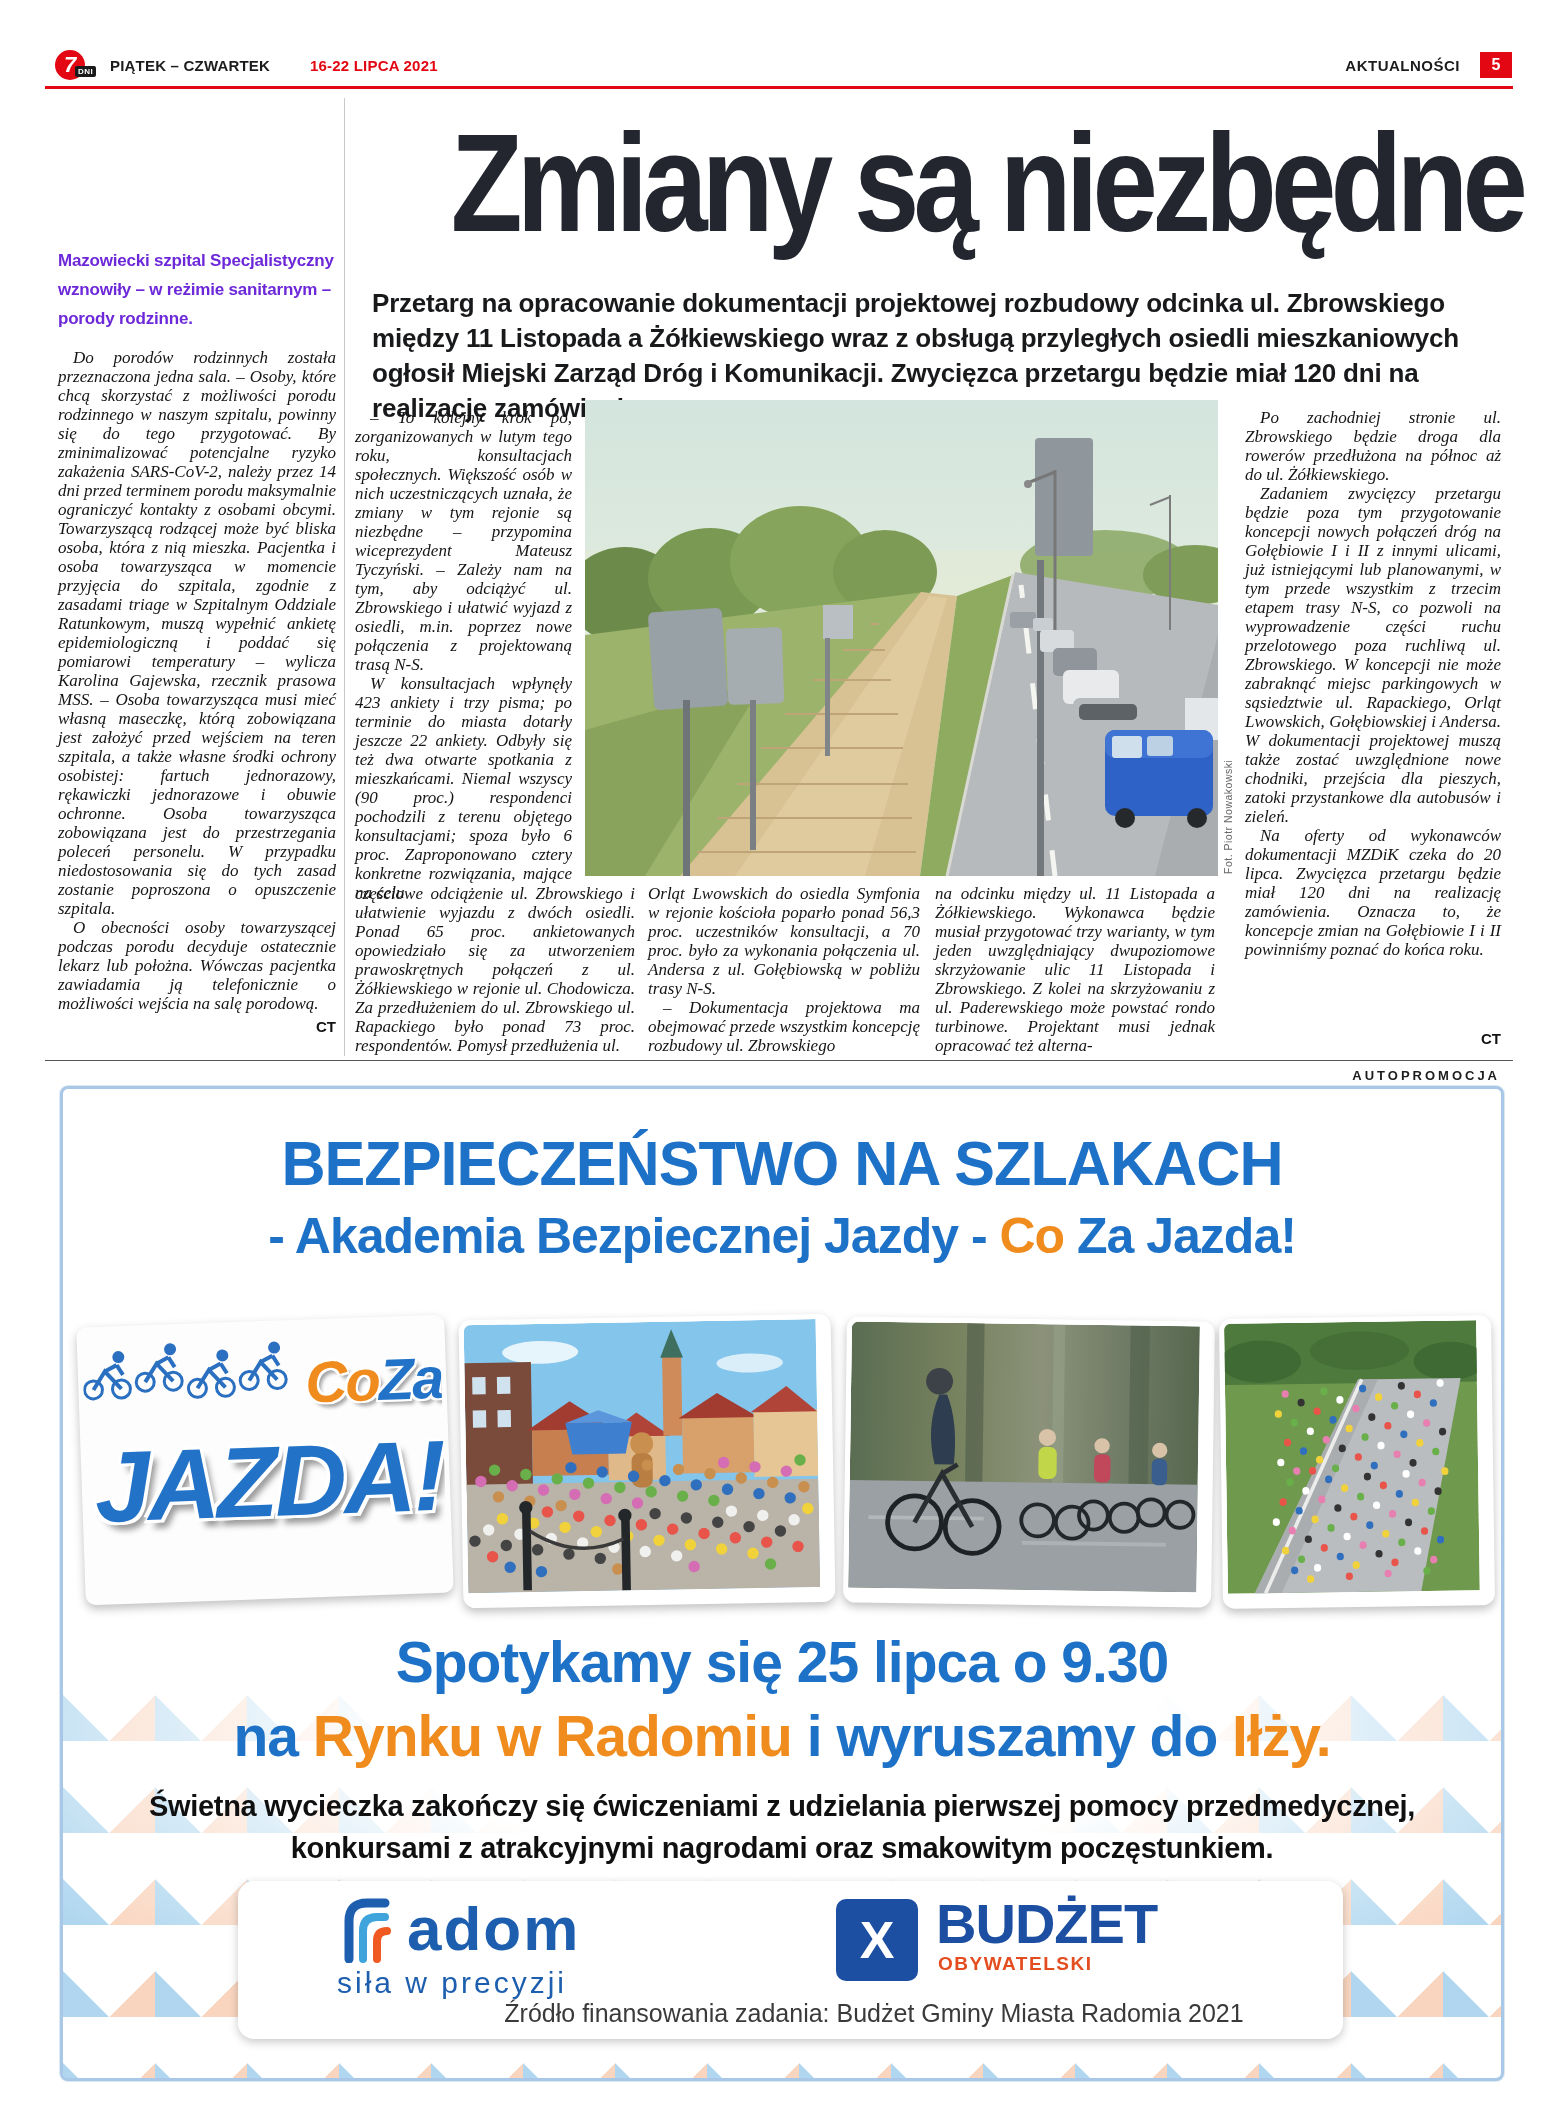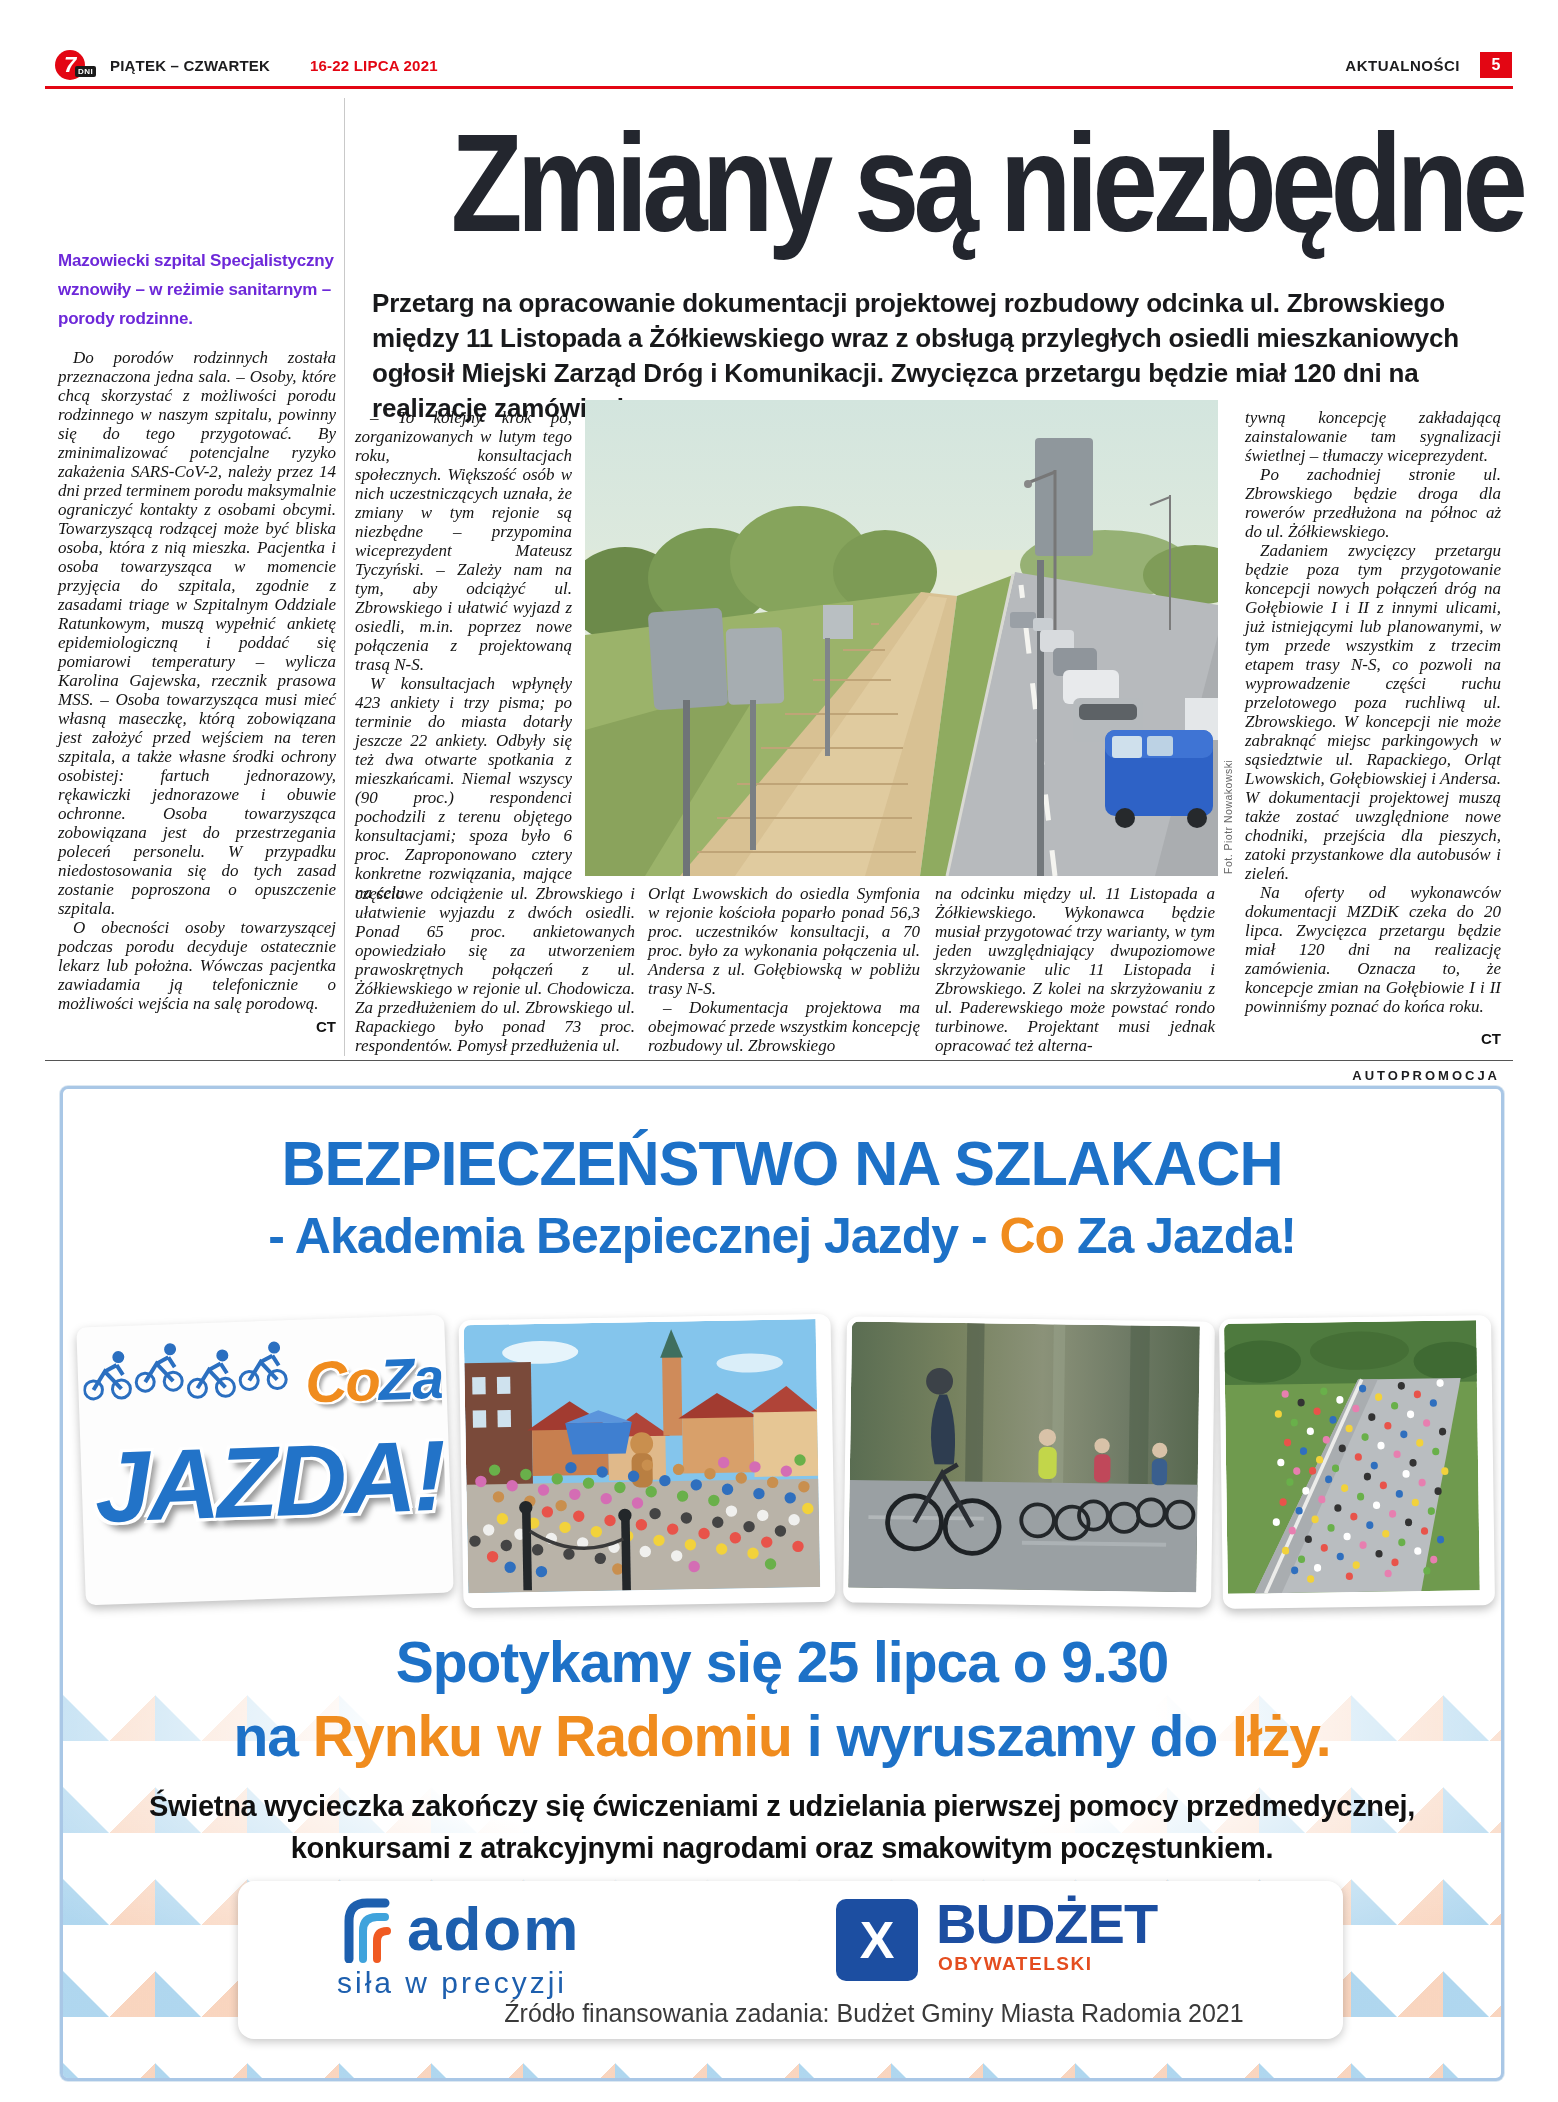--- a/index.html
+++ b/index.html
@@ -108,21 +108,20 @@
   <div class="abs serif" style="left:648px;top:884px;width:272px;">
     <p>Orląt Lwowskich do osiedla Symfonia w rejonie kościoła poparło ponad 56,3 proc. uczestników konsultacji, a 70 proc. było za wykonania połączenia ul. Andersa z ul. Gołębiowską w pobliżu trasy N-S.</p>
     <p class="ind">– Dokumentacja projektowa ma obejmować przede wszystkim koncepcję rozbudowy ul. Zbrowskiego</p>
   </div>
 
   <div class="abs serif" style="left:935px;top:884px;width:280px;">
     <p>na odcinku między ul. 11 Listopada a Żółkiewskiego. Wykonawca będzie musiał przygotować trzy warianty, w tym jeden uwzględniający dwupoziomowe skrzyżowanie ulic 11 Listopada i Zbrowskiego. Z kolei na skrzyżowaniu z ul. Paderewskiego może powstać rondo turbinowe. Projektant musi jednak opracować też alterna-</p>
   </div>
 
   <div class="abs serif" style="left:1245px;top:408px;width:256px;">
-    <p>tywną koncepcję zakładającą zainstalowanie tam sygnalizacji świetlnej – tłumaczy wiceprezydent.</p>
     <p class="ind">Po zachodniej stronie ul. Zbrowskiego będzie droga dla rowerów przedłużona na północ aż do ul. Żółkiewskiego.</p>
     <p class="ind">Zadaniem zwycięzcy przetargu będzie poza tym przygotowanie koncepcji nowych połączeń dróg na Gołębiowie I i II z innymi ulicami, już istniejącymi lub planowanymi, w tym przede wszystkim z trzecim etapem trasy N-S, co pozwoli na wyprowadzenie części ruchu przelotowego poza ruchliwą ul. Zbrowskiego. W koncepcji nie może zabraknąć miejsc parkingowych w sąsiedztwie ul. Rapackiego, Orląt Lwowskich, Gołębiowskiej i Andersa. W dokumentacji projektowej muszą także zostać uwzględnione nowe chodniki, przejścia dla pieszych, zatoki przystankowe dla autobusów i zieleń.</p>
     <p class="ind">Na oferty od wykonawców dokumentacji MZDiK czeka do 20 lipca. Zwycięzca przetargu będzie miał 120 dni na realizację zamówienia. Oznacza to, że koncepcje zmian na Gołębiowie I i II powinniśmy poznać do końca roku.</p>
   </div>
   <div class="abs byline" style="left:1245px;top:1030px;width:256px;">CT</div>
 
   <div class="abs photo-frame" style="left:585px;top:400px;width:633px;height:476px;">
     <svg width="633" height="476" viewBox="0 0 633 476">
       <defs>
         <linearGradient id="sky" x1="0" y1="0" x2="0" y2="1">

